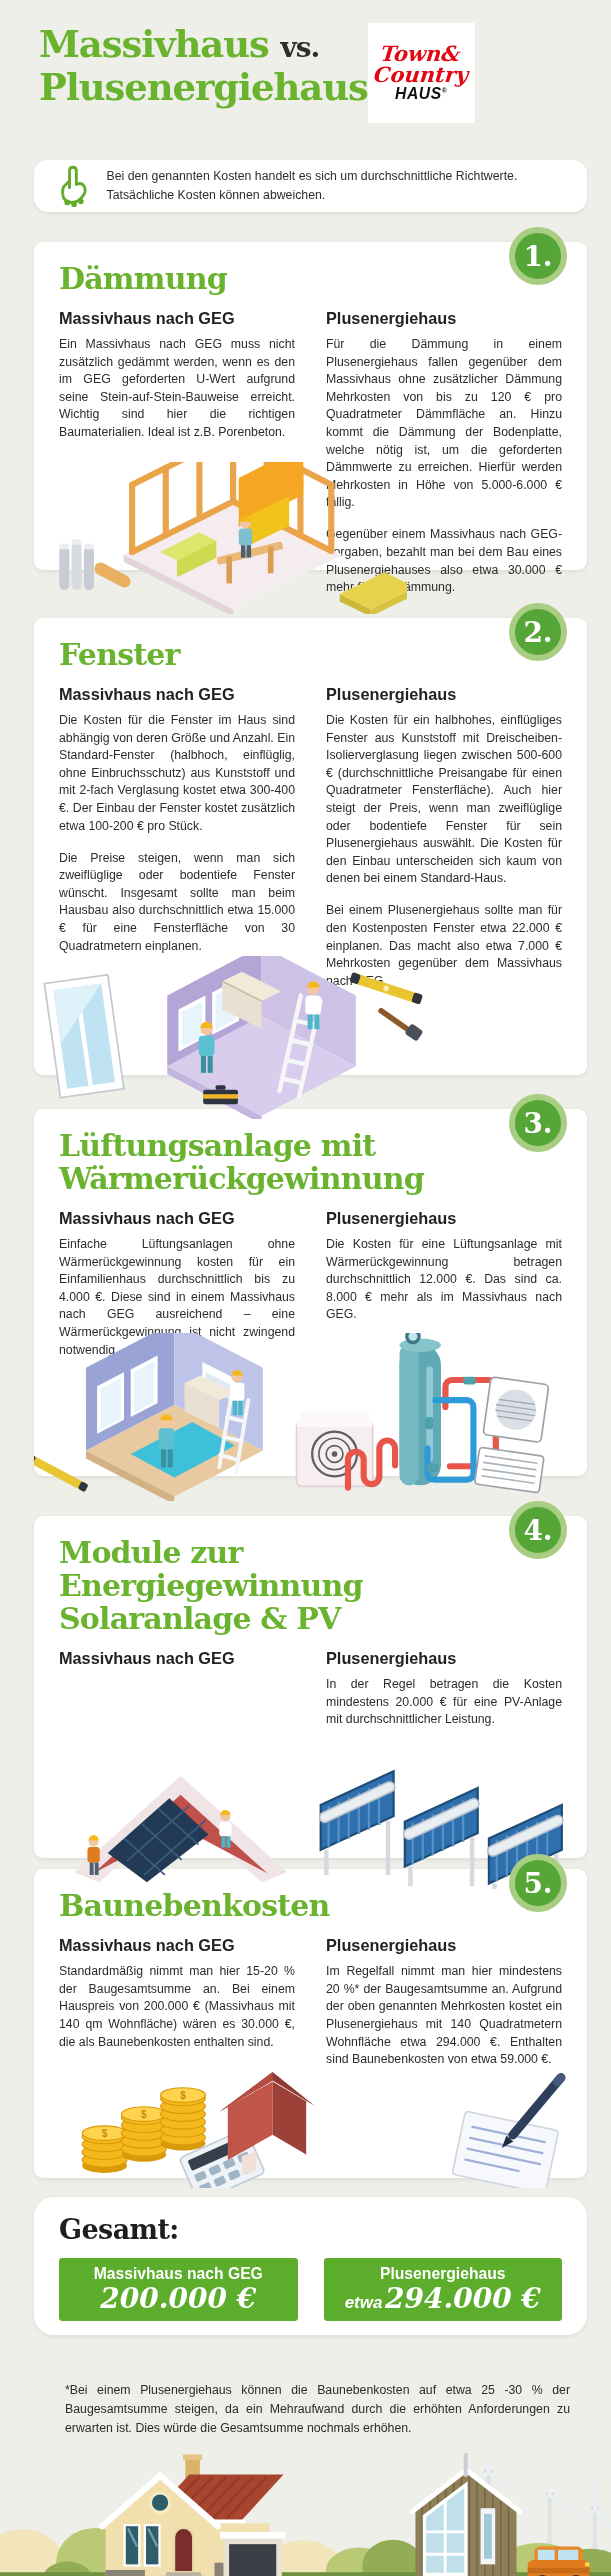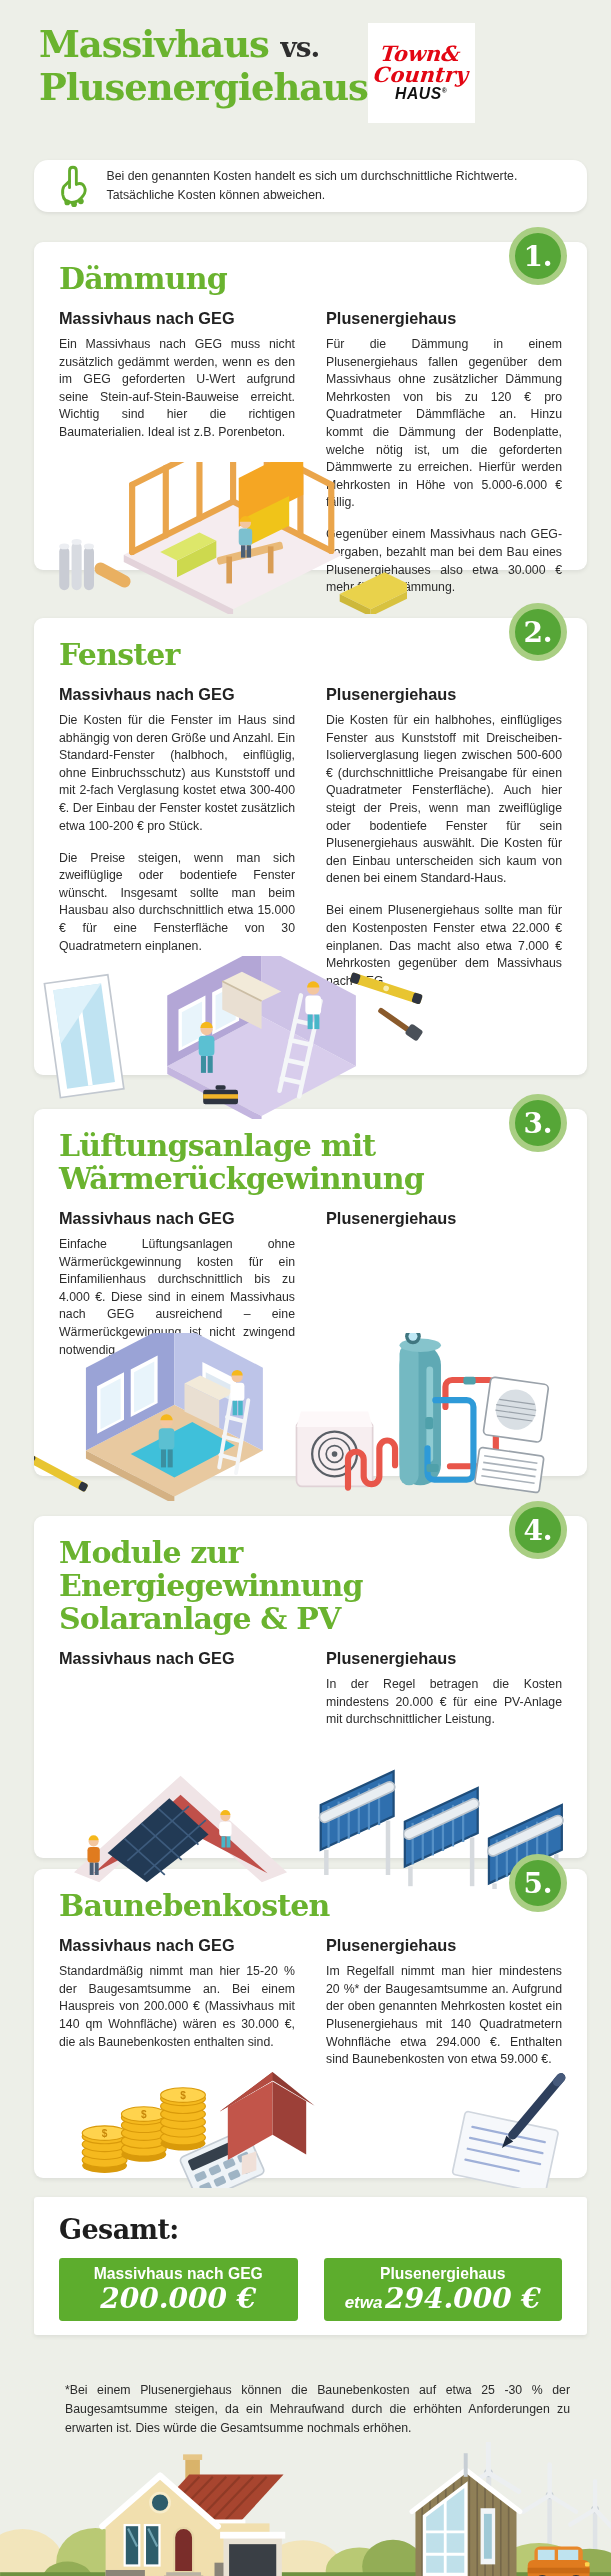--- a/index.html
+++ b/index.html
@@ -52,21 +52,21 @@
 
   .illu { position:absolute; z-index:2; }
   .illu-1 { left:14px; bottom:-44px; width:359px; height:152px; }
   .illu-2 { left:2.8px;  bottom:-44px; width:393px; height:163px; }
   .illu-3 { left:0px;  bottom:-25px; width:516px; height:168px; }
   .illu-4 { left:5.6px; bottom:-31px; width:539px; height:157px; }
   .illu-5 { left:14px; bottom:-10px; width:522px; height:140px; }
 
   
   .total-card { position:relative; width:553px; margin:19.6px 0 0 34px; height:138px; background:#fff;
-                border-radius:3px; box-shadow:0 1.1px 4.5px rgba(0,0,0,.07); padding:17px 25px 0; }
+                border-radius:20px; box-shadow:0 1.1px 4.5px rgba(0,0,0,.07); padding:17px 25px 0; }
   .total-card h2 { font-family:"DejaVu Serif", serif; font-weight:700; font-size:27px; color:#1e1e1e;
                    letter-spacing:-0.6px; }
   .total-boxes { display:flex; gap:26px; margin-top:12.3px; }
   .price-box { flex:1; height:63px; background:#5dad2d; border-radius:3.4px; color:#fff;
                display:flex; flex-direction:column; align-items:center; justify-content:center; }
   .price-box .label { font-size:15.7px; font-weight:700; line-height:1.15; }
   .price-box .price-line { line-height:1.05;font-style:italic; }
   .price-box .prefix { font-size:17px; font-weight:700; }
   .price-box .price { font-family:"DejaVu Serif", serif; font-weight:700; font-size:28px; }
 
@@ -274,20 +274,21 @@
       <span class="tl">Lüftungsanlage mit</span>
       <span class="tl">Wärmerückgewinnung</span>
     </h2>
     <div class="cols">
       <div class="col">
         <h3>Massivhaus nach GEG</h3>
         <p>Einfache Lüftungsanlagen ohne Wärmerückgewinnung kosten für ein Einfamilienhaus durchschnittlich bis zu 4.000 €. Diese sind in einem Massivhaus nach GEG ausreichend – eine Wärmerückgewinnung ist nicht zwingend notwendig.</p>
       </div>
       <div class="col">
         <h3>Plusenergiehaus</h3>
+        <p>Die Kosten für eine Lüftungsanlage mit Wärmerückgewinnung betragen durchschnittlich 12.000 €. Das sind ca. 8.000 € mehr als im Massivhaus nach GEG.</p>
       </div>
     </div>
     <svg class="illu illu-3" viewBox="0 0 920 300">
       <g transform="rotate(28 40 250)">
         <rect x="-20" y="242" width="120" height="15" rx="4" fill="#e8c531"></rect>
         <rect x="-20" y="242" width="14" height="15" rx="4" fill="#2e3440"></rect>
         <rect x="86" y="242" width="14" height="15" rx="4" fill="#2e3440"></rect>
       </g>
       <polygon points="250,292 92,210 250,128 408,210" fill="#e8c9a0"></polygon>
       <polygon points="250,292 92,210 92,224 250,306" fill="#d4b183"></polygon>

